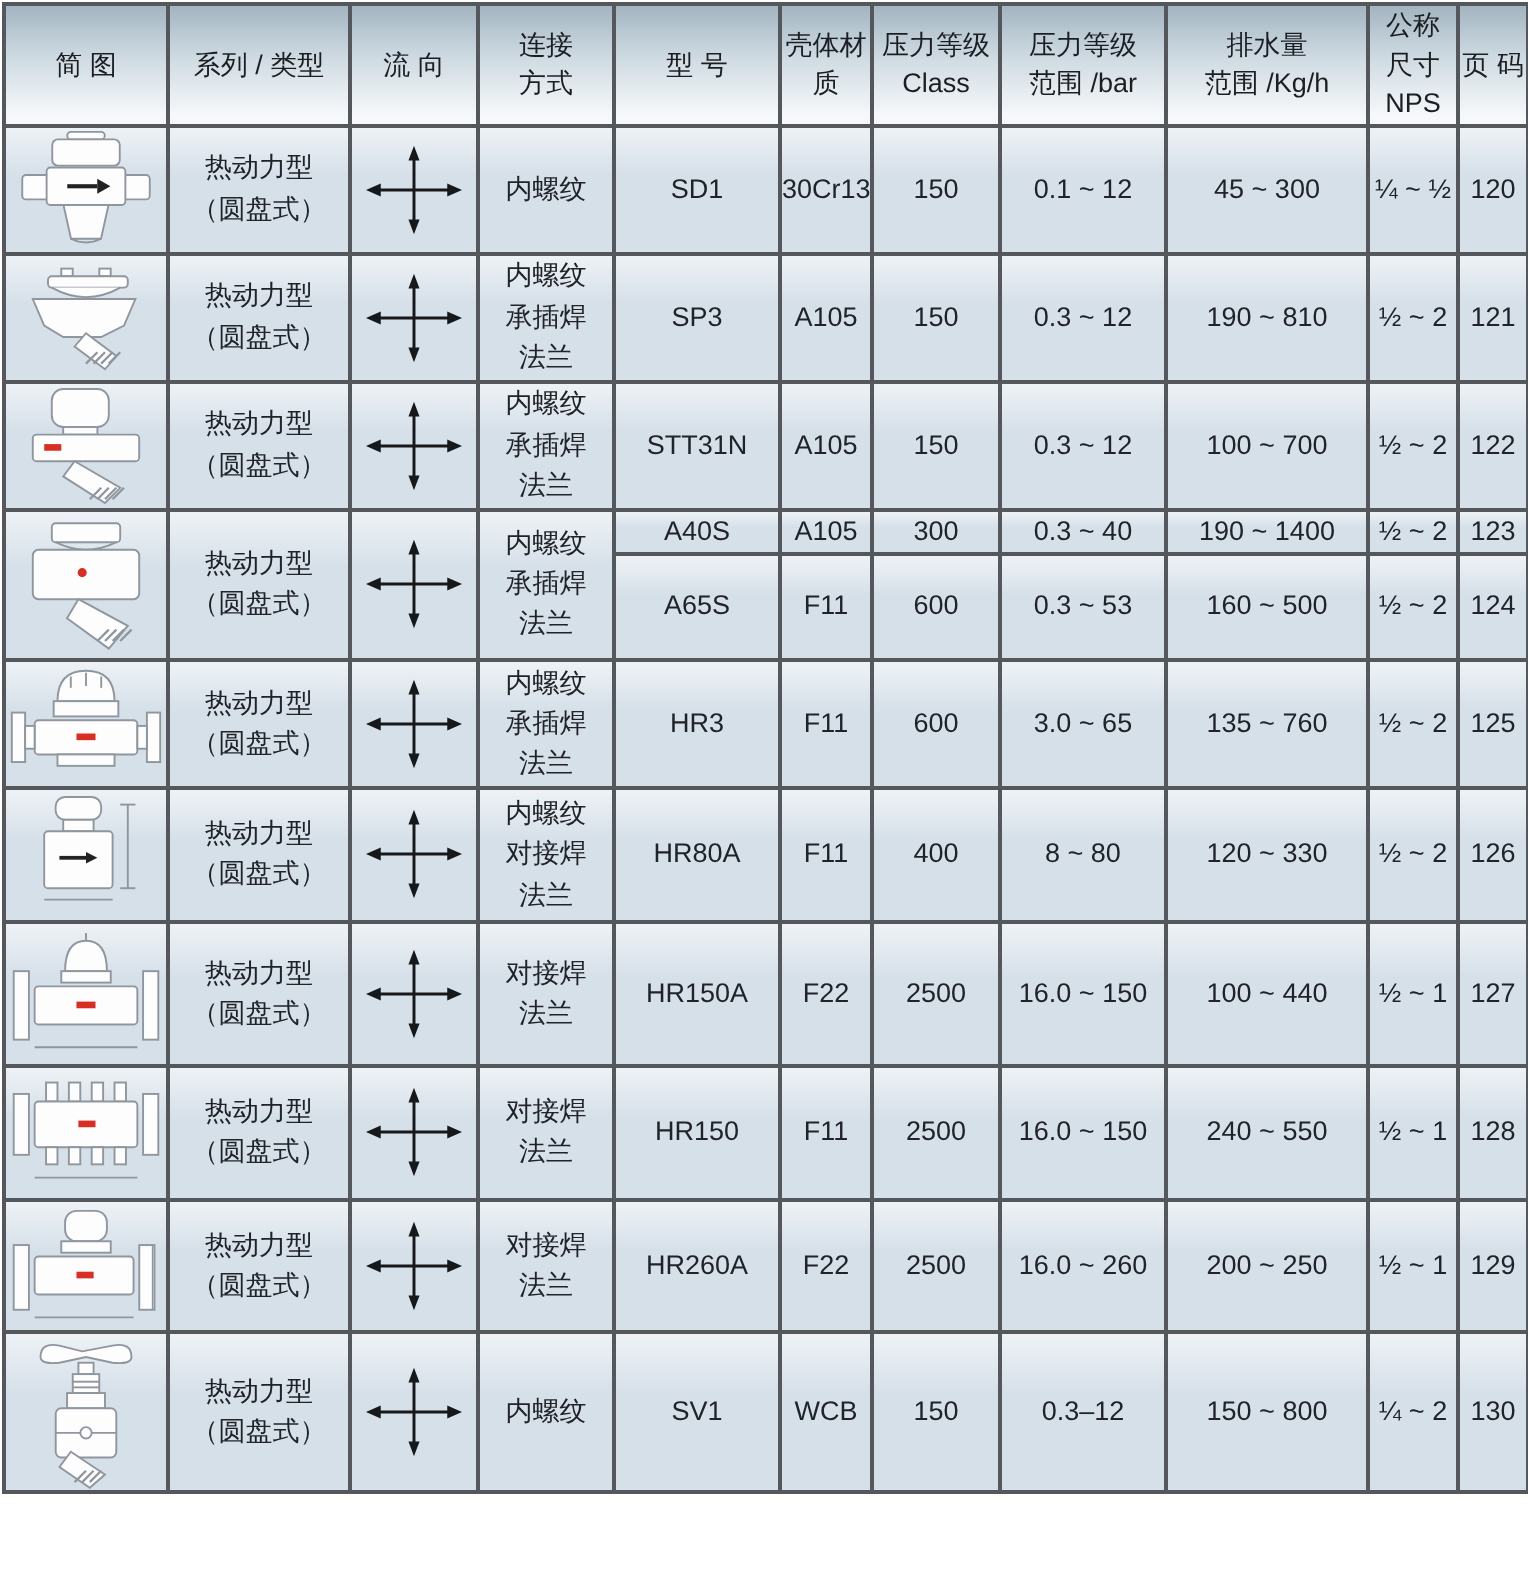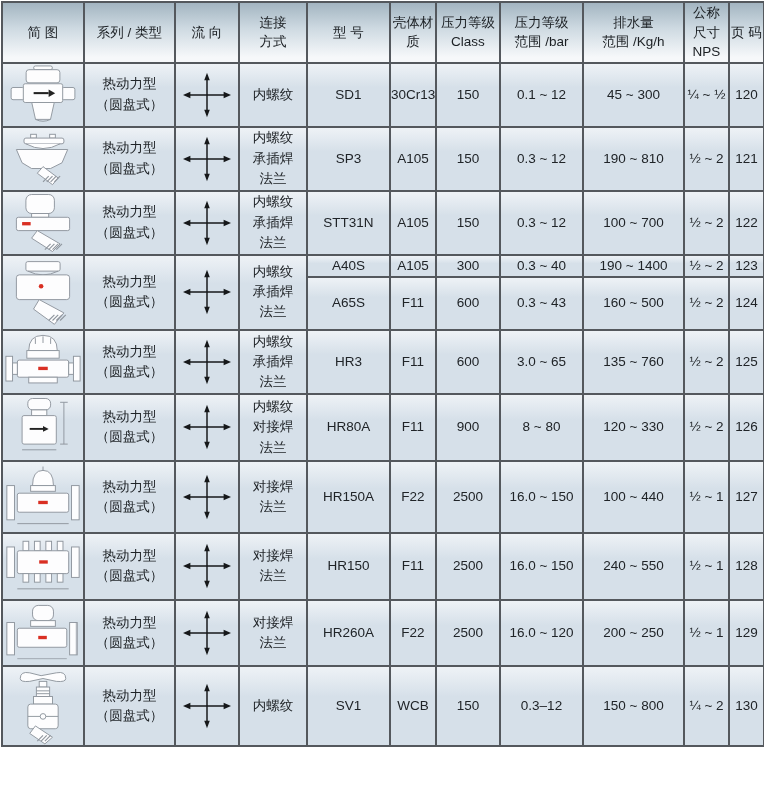--- a/index.html
+++ b/index.html
@@ -229,21 +229,21 @@
       <td>300</td>
       <td>0.3 ~ 40</td>
       <td>190 ~ 1400</td>
       <td>½ ~ 2</td>
       <td>123</td>
         </tr>
         <tr style="height: 53px;">
       <td>A65S</td>
       <td>F11</td>
       <td>600</td>
-      <td>0.3 ~ 43</td>
+      <td>0.3 ~ 53</td>
       <td>160 ~ 500</td>
       <td>½ ~ 2</td>
       <td>124</td>
         </tr>
         <tr style="height: 63px;">
           <td rowspan="1">
         <span class="diag">
               <svg width="78" height="62" viewBox="0 0 82 64">
  <path d="M26 20 Q26 4 41 4 Q56 4 56 20 Z" fill="#fdfdfe" stroke="#8f969e"></path>
  <line x1="33" y1="7" x2="33" y2="13" stroke="#8f969e"></line>
@@ -313,21 +313,21 @@
  <path d="M25 10 L28 2 L31 10 Z" fill="#16181a"></path>
  <path d="M25 42 L28 50 L31 42 Z" fill="#16181a"></path>
               </svg>
             </span>
           </td>
           <td rowspan="1" class="pre">内螺纹
 对接焊
 法兰</td>
       <td>HR80A</td>
       <td>F11</td>
-      <td>900</td>
+      <td>400</td>
       <td>8 ~ 80</td>
       <td>120 ~ 330</td>
       <td>½ ~ 2</td>
       <td>126</td>
         </tr>
         <tr style="height: 72px;">
           <td rowspan="1">
         <span class="diag">
               <svg width="78" height="66" viewBox="0 0 82 68">
  <path d="M30 22 Q30 6 41 6 Q52 6 52 22 Z" fill="#fdfdfe" stroke="#8f969e"></path>
@@ -436,21 +436,21 @@
  <path d="M25 10 L28 2 L31 10 Z" fill="#16181a"></path>
  <path d="M25 42 L28 50 L31 42 Z" fill="#16181a"></path>
               </svg>
             </span>
           </td>
           <td rowspan="1" class="pre">对接焊
 法兰</td>
       <td>HR260A</td>
       <td>F22</td>
       <td>2500</td>
-      <td>16.0 ~ 120</td>
+      <td>16.0 ~ 260</td>
       <td>200 ~ 250</td>
       <td>½ ~ 1</td>
       <td>129</td>
         </tr>
         <tr style="height: 76px;">
           <td rowspan="1">
         <span class="diag">
               <svg width="72" height="78" viewBox="0 0 76 82">
  <path d="M14 12 Q14 4 24 6 L36 9 L52 6 Q62 4 62 12 Q62 16 52 15 L38 12 L24 15 Q14 16 14 12 Z" fill="#fdfdfe" stroke="#8f969e"></path>
  <rect x="34" y="15" width="8" height="6" fill="#fdfdfe" stroke="#8f969e"></rect>

